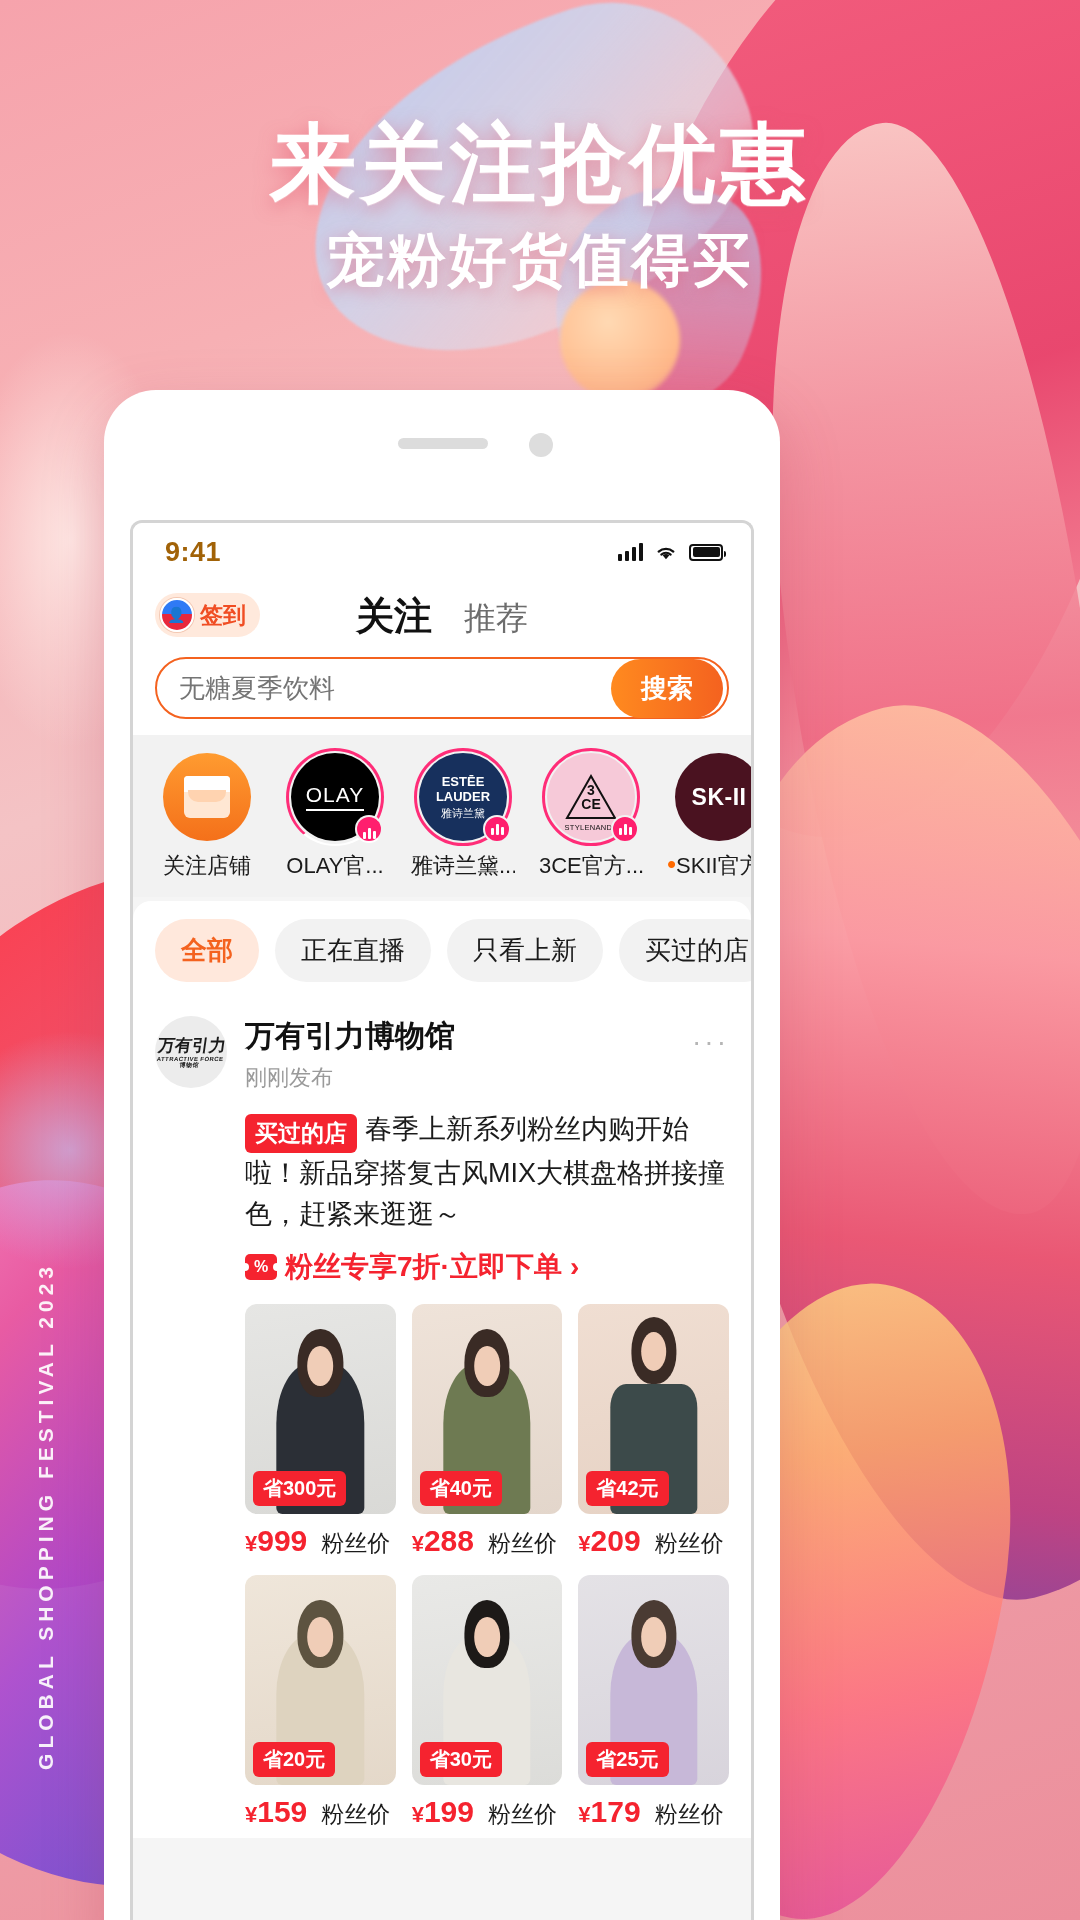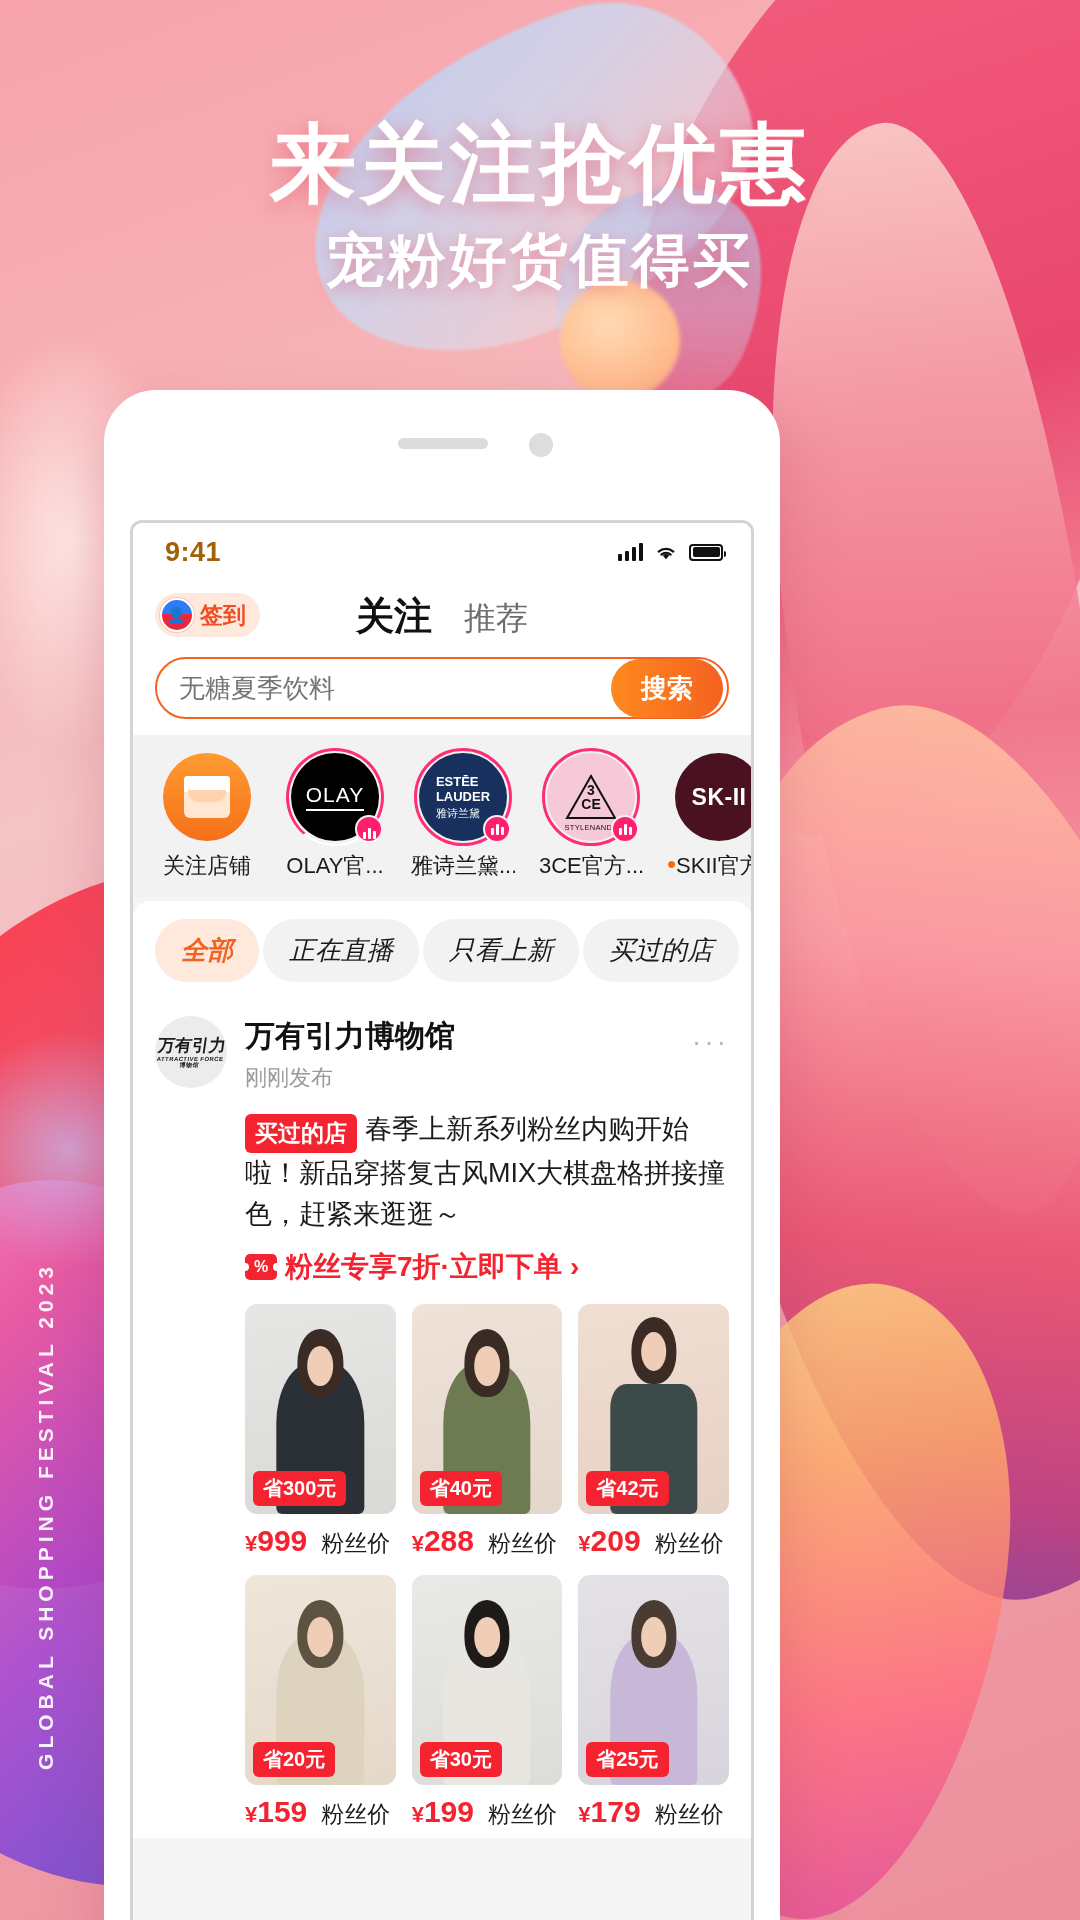--- a/index.html
+++ b/index.html
@@ -273,36 +273,36 @@
     background:#fff; border-radius: 4px 4px 0 0;
   }
   .shop-glyph::after {
     content:""; position:absolute; left:4px; right:4px; top:14px; height:12px;
     background:#ffd3b0;
     border-radius: 0 0 10px 10px;
   }
 
   .olay-av { background:#000; font-size:21px; font-weight:normal; letter-spacing:1px; }
   .olay-av span { border-bottom: 2px solid #fff; padding-bottom:2px; }
-  .el-av { background:#17305d; font-size:13px; line-height:1.15; font-weight:bold; text-align:left; }
+  .el-av { background:#17305d; font-size:13px; line-height:1.15; font-weight:bold; text-align:center; }
   .el-av .cn { font-size:11px; font-weight:normal; margin-top:2px; }
   .ce-av { background:#f6c9d8; }
   .ce-box {
     width: 54px; height: 50px; position: relative;
     display:flex; align-items:center; justify-content:center;
     flex-direction: column;
   }
   .ce-box svg { position:absolute; inset:0; }
   .ce-label { font-size:14px; color:#111; font-weight:bold; z-index:2; line-height:1; }
   .ce-sub { position:absolute; bottom:-10px; font-size:7.5px; color:#111; letter-spacing:.3px; }
   .sk-av { background:#4a1220; font-size:23px; font-weight:bold; letter-spacing:.5px; }
 
   
   .chips-wrap { background:#fff; border-radius: 18px 18px 0 0; margin-top: 4px; padding: 18px 0 18px 22px; }
-  .chips { display:flex; gap: 4px; font-style: italic; }
+  .chips { display:flex; gap: 16px; }
   .chip {
     flex: 0 0 auto; padding: 14px 26px; border-radius: 32px;
     background:#f2f2f2; color:#1b1b1b; font-size: 26px; white-space: nowrap;
   }
   .chip.active { background:#ffe8dc; color:#f4621f; font-weight:bold; }
 
   
   .post { background:#fff; padding: 6px 22px 0 22px; }
   .post-head { display:flex; align-items:flex-start; gap: 18px; padding-top: 10px; }
   .post-av {

